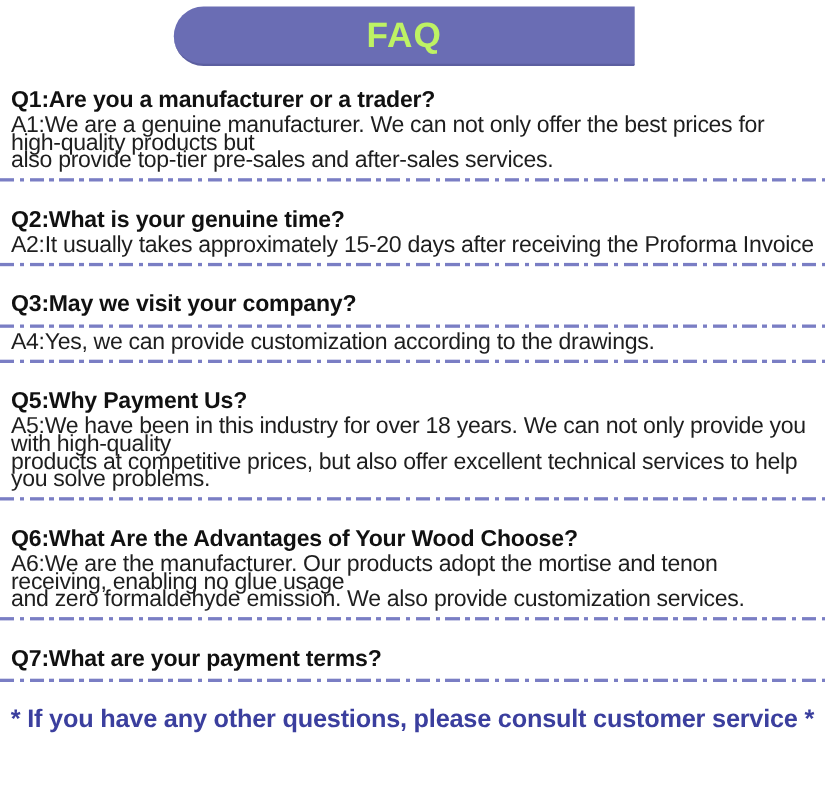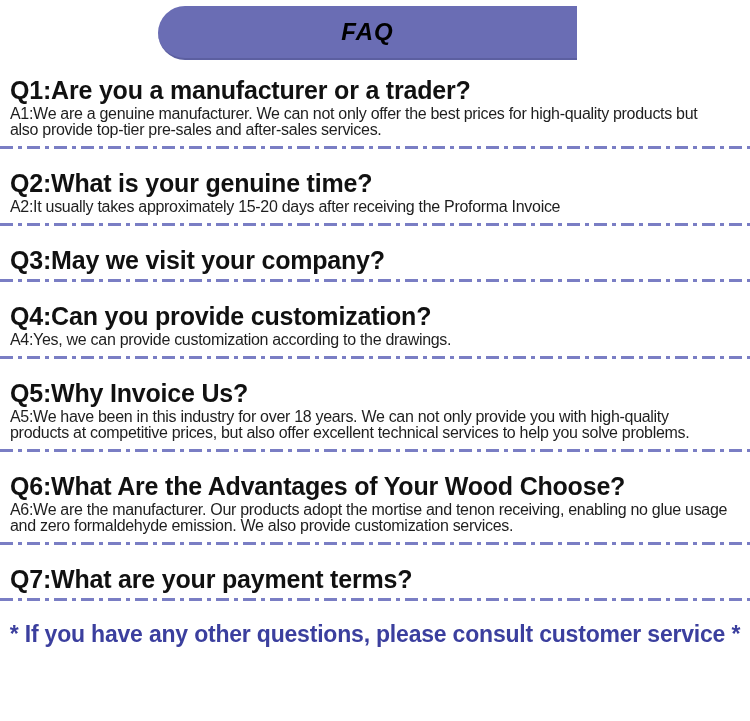--- a/index.html
+++ b/index.html
@@ -18,43 +18,42 @@
     height: 52px;
     margin: 6px 0 0 158px;
     background: var(--banner, #6a6db4);
     border-radius: 28px 0 0 28px;
     border-bottom: 2px solid #5c5fa0;
     display: flex;
     align-items: center;
     justify-content: center;
   }
   .banner-title {
-    color: #000000;
-    font-size: 24px;
+    color: #bef264;
+    font-size: 32px;
     font-weight: bold;
     letter-spacing: 1px;
-    font-style: italic;
   }
   .faq-list {
     width: 750px;
   }
   .question {
     margin: 24px 8px 0 10px;
-    font-size: 25px;
+    font-size: 21px;
     font-weight: bold;
     color: #111111;
     letter-spacing: -0.2px;
     line-height: 21px;
   }
   section.qa:first-of-type .question {
     margin-top: 20px;
   }
   .answer {
     margin: 5px 8px 0 10px;
-    font-size: 16px;
+    font-size: 21px;
     line-height: 16px;
     color: #1e1e1e;
     letter-spacing: -0.3px;
     white-space: pre-line;
   }
   .divider {
     margin-top: 8px;
     height: 3px;
     background: repeating-linear-gradient(
       to right,
@@ -94,27 +93,26 @@
       <p class="answer">A2:It usually takes approximately 15-20 days after receiving the Proforma Invoice</p>
       <div class="divider"></div>
     </section>
 
     <section class="qa">
       <h2 class="question">Q3:May we visit your company?</h2>
       <div class="divider"></div>
     </section>
 
     <section class="qa">
-      <h2 class="question">Q4:Can you provide customization?</h2>
       <p class="answer">A4:Yes, we can provide customization according to the drawings.</p>
       <div class="divider"></div>
     </section>
 
     <section class="qa">
-      <h2 class="question">Q5:Why Invoice Us?</h2>
+      <h2 class="question">Q5:Why Payment Us?</h2>
       <p class="answer">A5:We have been in this industry for over 18 years. We can not only provide you with high-quality
 products at competitive prices, but also offer excellent technical services to help you solve problems.</p>
       <div class="divider"></div>
     </section>
 
     <section class="qa">
       <h2 class="question">Q6:What Are the Advantages of Your Wood Choose?</h2>
       <p class="answer">A6:We are the manufacturer. Our products adopt the mortise and tenon receiving, enabling no glue usage
 and zero formaldehyde emission. We also provide customization services.</p>
       <div class="divider"></div>

